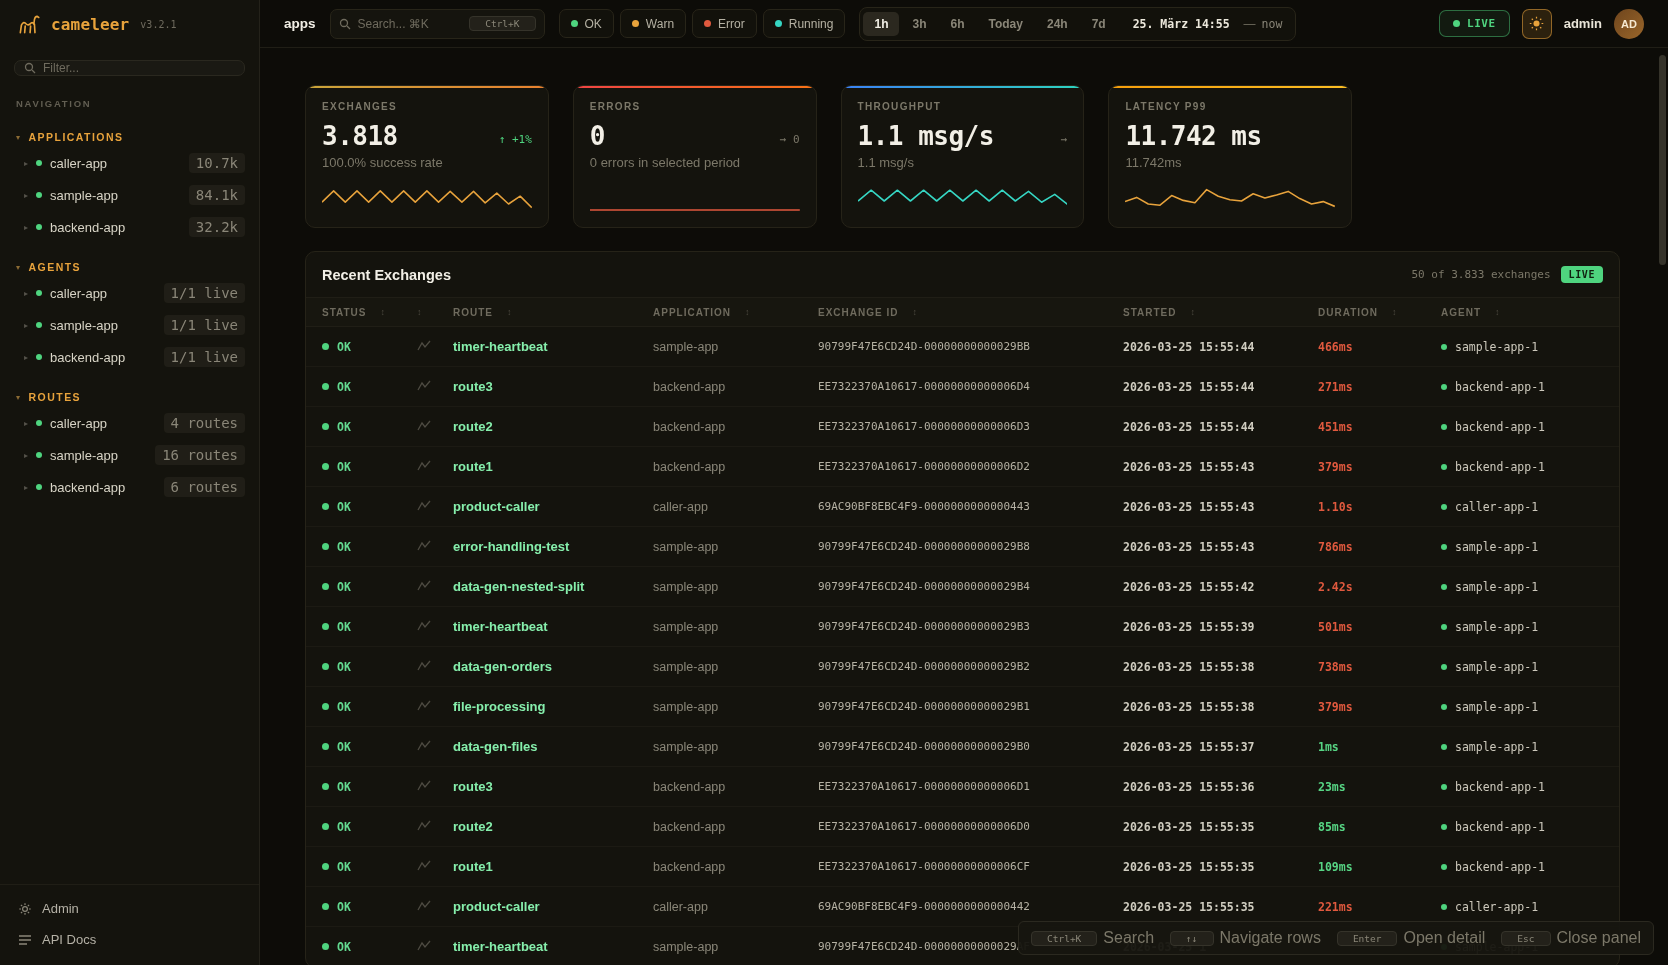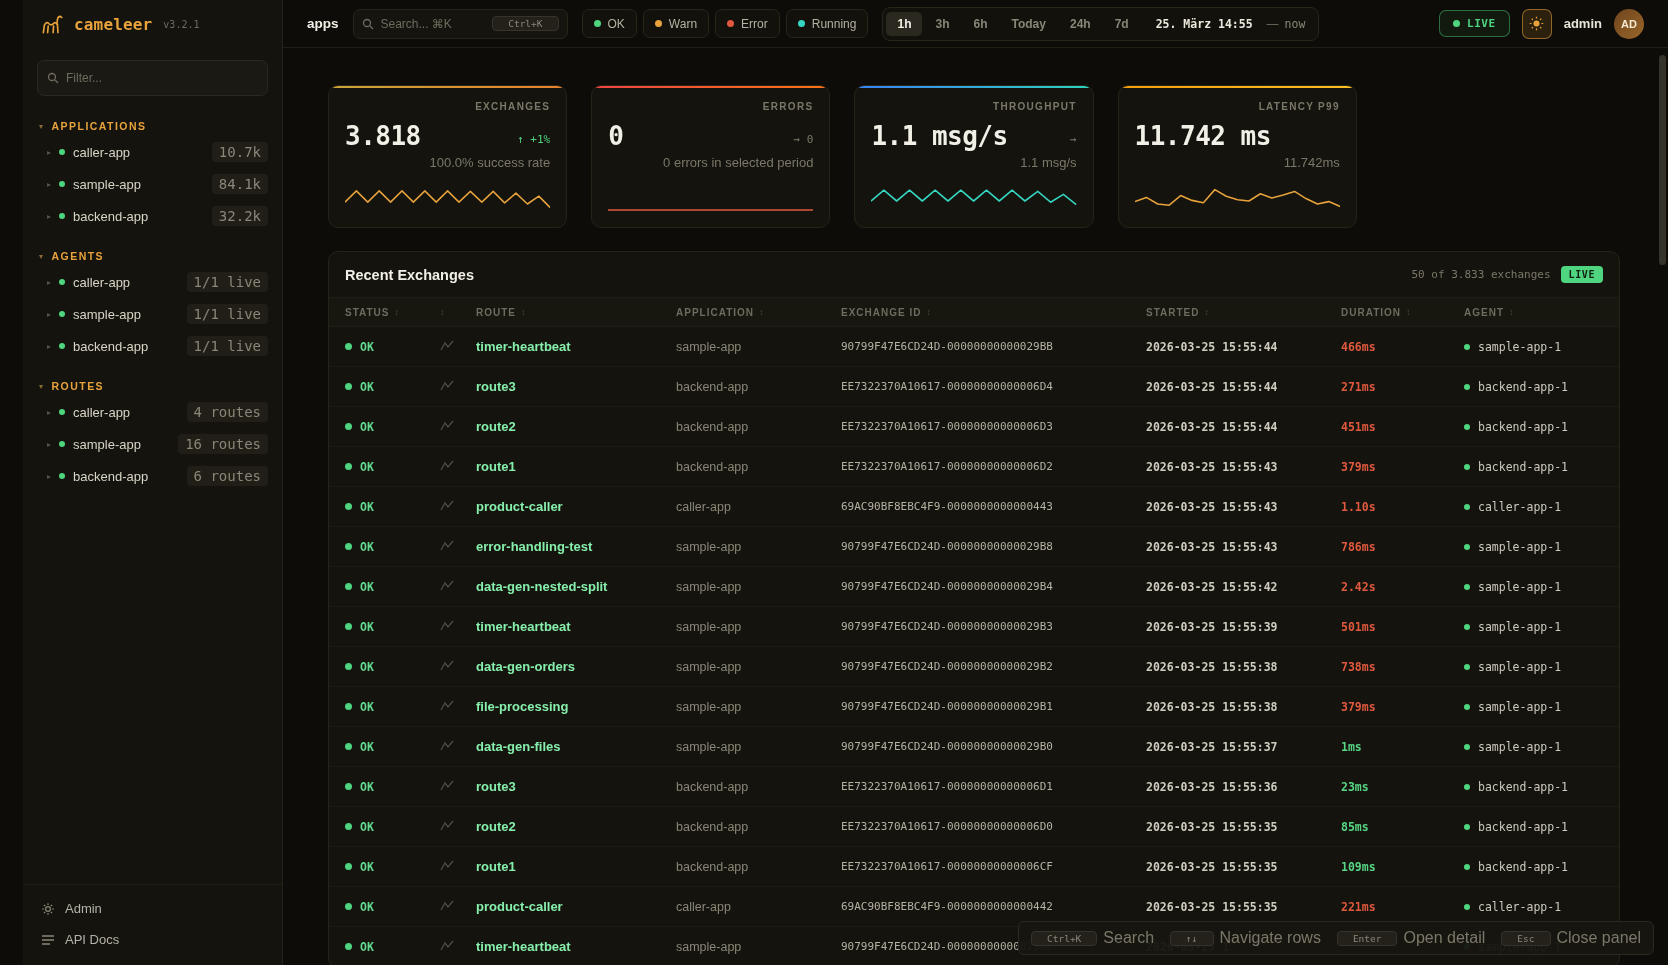--- a/index.html
+++ b/index.html
@@ -3,28 +3,28 @@
 <meta charset="utf-8">
 <style>
   * { margin:0; padding:0; box-sizing:border-box; }
   html,body { width:1668px; height:965px; overflow:hidden; }
   body {
     background:#0d0c08; color:#e8e4d8;
     font-family:"Liberation Sans","DejaVu Sans",sans-serif;
     position:relative;
   }
   .mono { font-family:"DejaVu Sans Mono",monospace; }
-  .root { display:flex; height:100%;margin-left:23px; }
+  .root { display:flex; height:100%; }
 
   
   .sidebar { width:260px; min-width:260px; background:#14130d; border-right:1px solid #24221a; display:flex; flex-direction:column; }
   .logo-row { height:48px; display:flex; align-items:center; padding:0 16px; gap:9px; }
   .logo-name { font-family:"DejaVu Sans Mono",monospace; font-weight:bold; font-size:16px; color:#e8a33c; letter-spacing:0.01em; }
   .logo-ver { font-family:"DejaVu Sans Mono",monospace; font-size:10px; color:#6f6b5e; margin-left:2px; }
-  .filter-box { margin:12px 14px 6px; height:36px; background:#1a1913; border:1px solid #2a281f; border-radius:7px; display:flex; align-items:center; gap:7px; padding:0 9px; }
+  .filter-box { margin:12px 14px 6px; height:16px; background:#1a1913; border:1px solid #2a281f; border-radius:7px; display:flex; align-items:center; gap:7px; padding:0 9px; }
   .filter-box input { flex:1; min-width:0; background:transparent; border:0; outline:0; color:#d8d4c6; font-size:12px; }
   .filter-box input::placeholder { color:#6f6b5e; }
   .nav-label { font-size:9.5px; font-weight:bold; letter-spacing:0.18em; color:#625e52; padding:16px 16px 4px; }
   .section { margin-top:14px; }
   .section-title { display:flex; align-items:center; gap:7px; padding:4px 16px; font-size:10.5px; font-weight:bold; letter-spacing:0.14em; color:#e8a33c; cursor:default; }
   .section-caret { color:#8a6a33; font-size:8px; }
   .side-item { display:flex; align-items:center; gap:8px; padding:6px 14px 6px 24px; font-size:13px; color:#d8d4c6; cursor:default; }
   .item-caret { color:#55524a; font-size:8px; }
   .dot { width:7px; height:7px; border-radius:50%; background:#4fd47f; flex:0 0 auto; }
   .dot.sm { width:6px; height:6px; }
@@ -51,21 +51,21 @@
   .range-sep { color:#6f6b5e; font-size:12px; padding:0 4px; }
   .range-now { font-family:"DejaVu Sans Mono",monospace; font-size:11.5px; color:#8a8678; padding-right:10px; }
   .top-right { margin-left:auto; display:flex; align-items:center; gap:12px; }
   .live-pill { display:flex; align-items:center; gap:7px; border:1px solid rgba(79,212,127,.45); background:rgba(79,212,127,.07); color:#4fd47f; font-family:"DejaVu Sans Mono",monospace; font-weight:bold; font-size:11px; padding:6px 13px; border-radius:7px; letter-spacing:0.05em; cursor:default; }
   .theme-btn { width:30px; height:30px; border:1px solid rgba(232,163,60,.55); background:rgba(232,163,60,.14); border-radius:7px; display:flex; align-items:center; justify-content:center; cursor:default; }
   .user-name { font-size:13px; font-weight:600; color:#e8e4d8; }
   .avatar { width:30px; height:30px; border-radius:50%; background:linear-gradient(135deg,#6e451d,#9a662a); color:#f7ead2; font-size:11px; font-weight:bold; display:flex; align-items:center; justify-content:center; cursor:default; }
 
   
   .content { flex:1; padding:37px 48px 0 45px; overflow:hidden; }
-  .stats { display:grid; grid-template-columns:repeat(5,1fr); gap:24px; margin-bottom:23px;text-align:right; }
+  .stats { display:grid; grid-template-columns:repeat(5,1fr); gap:24px; margin-bottom:23px; }
   .card { position:relative; height:143px; background:#14130d; border:1px solid #262318; border-radius:10px; padding:15px 16px 12px; overflow:hidden; }
   .card::before { content:""; position:absolute; top:0; left:0; right:0; height:2px; }
   .card.c1::before { background:linear-gradient(90deg,#caa53a,#e8812f); }
   .card.c2::before { background:linear-gradient(90deg,#2dd4bf,#4ade80); }
   .card.c3::before { background:linear-gradient(90deg,#ef4444,#f97316); }
   .card.c4::before { background:linear-gradient(90deg,#3b82f6,#2dd4bf); }
   .card.c5::before { background:linear-gradient(90deg,#f59e0b,#fbbf24); }
   .card-title { font-size:10px; font-weight:bold; letter-spacing:0.13em; color:#7c7869; }
   .value-row { display:flex; justify-content:space-between; align-items:flex-end; margin-top:9px; }
   .card-value { font-family:"DejaVu Sans Mono",monospace; font-weight:bold; font-size:26px; color:#f2efe6; letter-spacing:-0.02em; white-space:nowrap; }
@@ -76,21 +76,21 @@
 
   
   .panel { background:#14130d; border:1px solid #262318; border-radius:10px; overflow:hidden; }
   .panel-header { display:flex; align-items:center; justify-content:space-between; padding:14px 16px; }
   .panel-title { font-size:14.5px; font-weight:bold; color:#f2efe6; }
   .panel-meta { display:flex; align-items:center; gap:10px; }
   .panel-summary { font-family:"DejaVu Sans Mono",monospace; font-size:11px; color:#7c7869; }
   .live-badge { background:#4fd47f; color:#10200f; font-family:"DejaVu Sans Mono",monospace; font-weight:bold; font-size:10px; letter-spacing:0.06em; padding:3px 8px; border-radius:4px; }
   .grid-cols { display:grid; grid-template-columns:95px 36px 200px 165px 305px 195px 123px 1fr; align-items:center; padding:0 16px; }
   .thead { height:30px; background:#17160f; border-top:1px solid #201e16; border-bottom:1px solid #201e16; }
-  .th { display:flex; align-items:center; gap:5px; font-size:10px; font-weight:bold; letter-spacing:0.1em; color:#6f6b5e; cursor:default; white-space:nowrap; }
+  .th { display:flex; align-items:center; gap:14px; font-size:10px; font-weight:bold; letter-spacing:0.1em; color:#6f6b5e; cursor:default; white-space:nowrap; }
   .sort-glyph { color:#4a473d; font-size:9px; }
   .trow { height:40px; border-bottom:1px solid #1c1a13; cursor:default; }
   .status-cell { display:flex; align-items:center; gap:8px; font-family:"DejaVu Sans Mono",monospace; font-size:11.5px; font-weight:bold; color:#62d98f; }
   .route-cell { font-size:13px; font-weight:600; color:#86efac; }
   .app-cell { font-size:12.5px; color:#8a8678; }
   .id-cell { font-family:"DejaVu Sans Mono",monospace; font-size:11px; color:#b5b1a3; }
   .started-cell { font-family:"DejaVu Sans Mono",monospace; font-size:11.5px; font-weight:bold; color:#cfccbf; }
   .dur-cell { font-family:"DejaVu Sans Mono",monospace; font-size:11.5px; font-weight:bold; color:#8a8678; }
   .dur-cell.red { color:#e0593e; }
   .dur-cell.green { color:#57d584; }
@@ -117,20 +117,21 @@
     </div>
 
     <div class="filter-box">
       <svg width="12" height="12" viewBox="0 0 12 12">
         <circle cx="5" cy="5" r="3.5" fill="none" stroke="#6f6b5e" stroke-width="1.3"></circle>
         <path d="M8 8 L11 11" stroke="#6f6b5e" stroke-width="1.3"></path>
       </svg>
       <input placeholder="Filter..." style="">
     </div>
 
+    <div class="nav-label">NAVIGATION</div>
 
     <div class="section">
       <div class="section-title">
         <span class="section-caret">▾</span>
         <span>APPLICATIONS</span>
       </div>
       <div>
 
           <div class="side-item">
             <span class="item-caret">▸</span>

